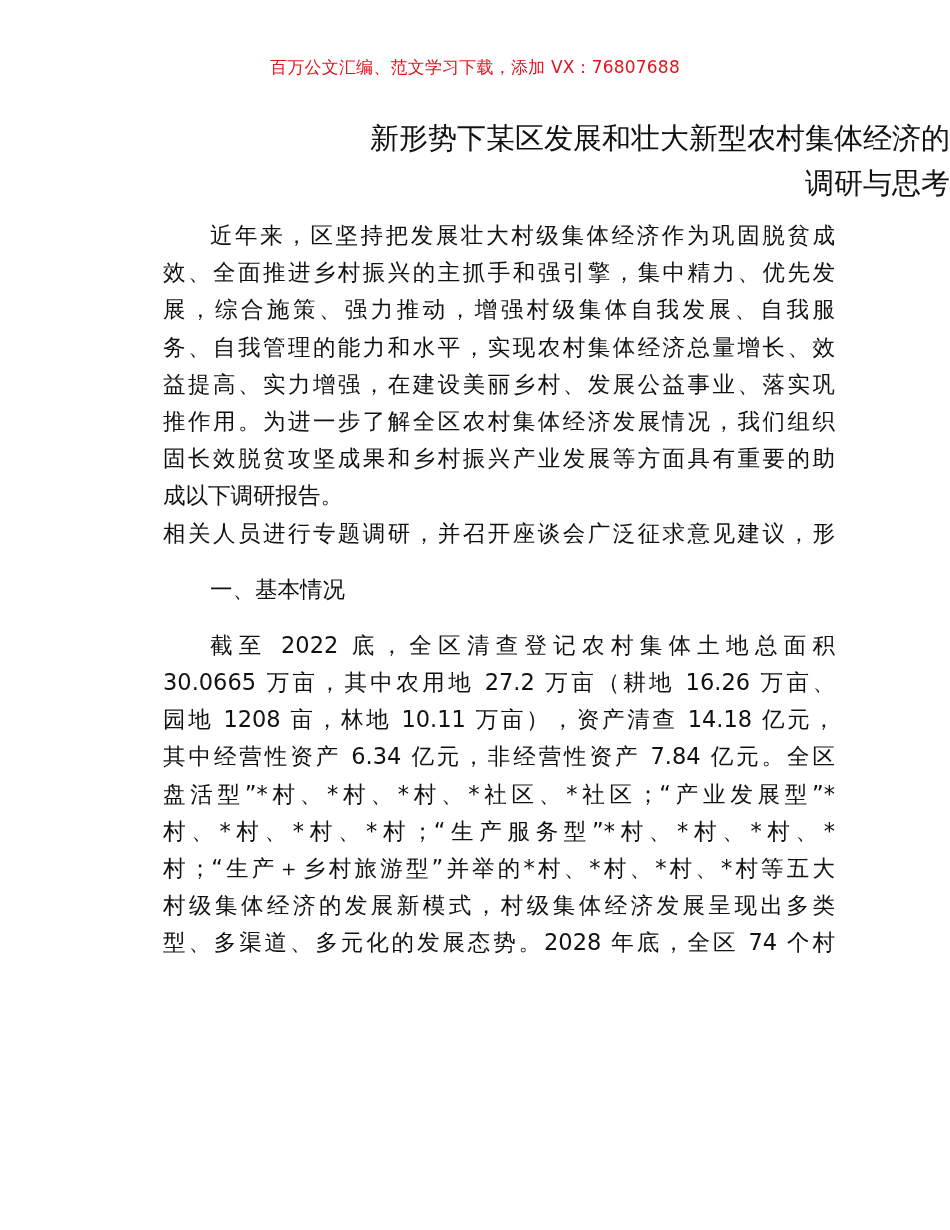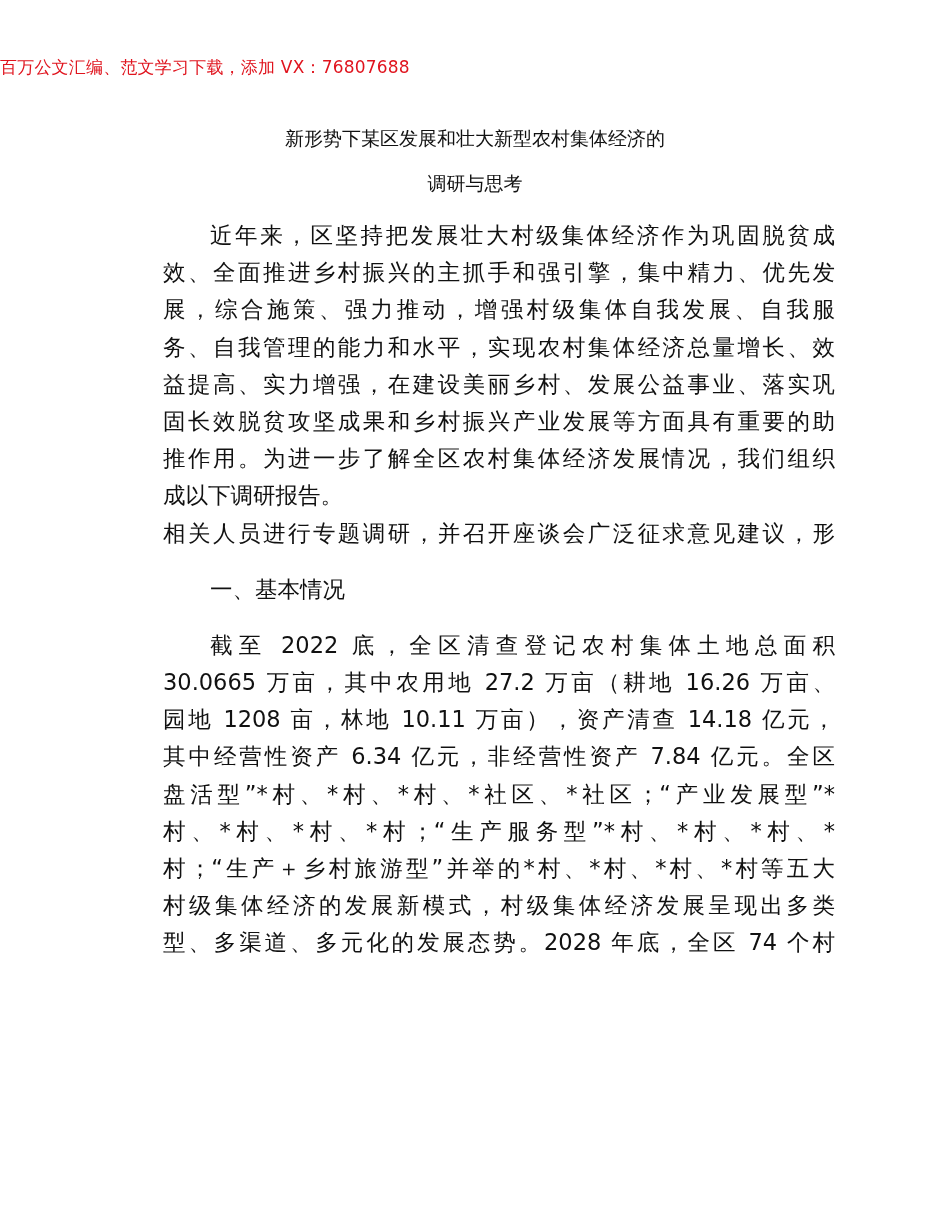--- a/index.html
+++ b/index.html
@@ -13,31 +13,32 @@
       position: relative;
       overflow: hidden;
       font-family: "DejaVu Sans", "Liberation Sans", sans-serif;
       color: #111111;
     }
     .watermark {
       position: absolute;
       top: 56px;
       left: 0;
       width: 950px;
+      text-align: center;
       font-size: 17px;
       color: #e0141e;
       letter-spacing: 0.2px;
     }
     .title {
       position: absolute;
       top: 116px;
       left: 0;
       width: 950px;
-      text-align: center;
-      font-size: 19px;
+      text-align: right;
+      font-size: 29px;
       line-height: 45px;
       color: #111111;
     }
     .body-text {
       position: absolute;
       top: 217px;
       left: 140px;
       width: 672px;
       margin-left: 23px;
     }
@@ -78,22 +79,22 @@
   <div>调研与思考</div>
 </div>
 
 <div class="body-text">
   <div>
     <span class="line indent">近年来，区坚持把发展壮大村级集体经济作为巩固脱贫成</span>
     <span class="line">效、全面推进乡村振兴的主抓手和强引擎，集中精力、优先发</span>
     <span class="line">展，综合施策、强力推动，增强村级集体自我发展、自我服</span>
     <span class="line">务、自我管理的能力和水平，实现农村集体经济总量增长、效</span>
     <span class="line">益提高、实力增强，在建设美丽乡村、发展公益事业、落实巩</span>
+    <span class="line">推作用。为进一步了解全区农村集体经济发展情况，我们组织</span>
     <span class="line">固长效脱贫攻坚成果和乡村振兴产业发展等方面具有重要的助</span>
-    <span class="line">推作用。为进一步了解全区农村集体经济发展情况，我们组织</span>
     <span class="line last">成以下调研报告。</span>
     <span class="line">相关人员进行专题调研，并召开座谈会广泛征求意见建议，形</span>
   </div>
 
   <div class="gap"></div>
   <span class="heading">一、基本情况</span>
   <div class="gap"></div>
 
   <div>
     <span class="line indent">截至 2022 底，全区清查登记农村集体土地总面积</span>

